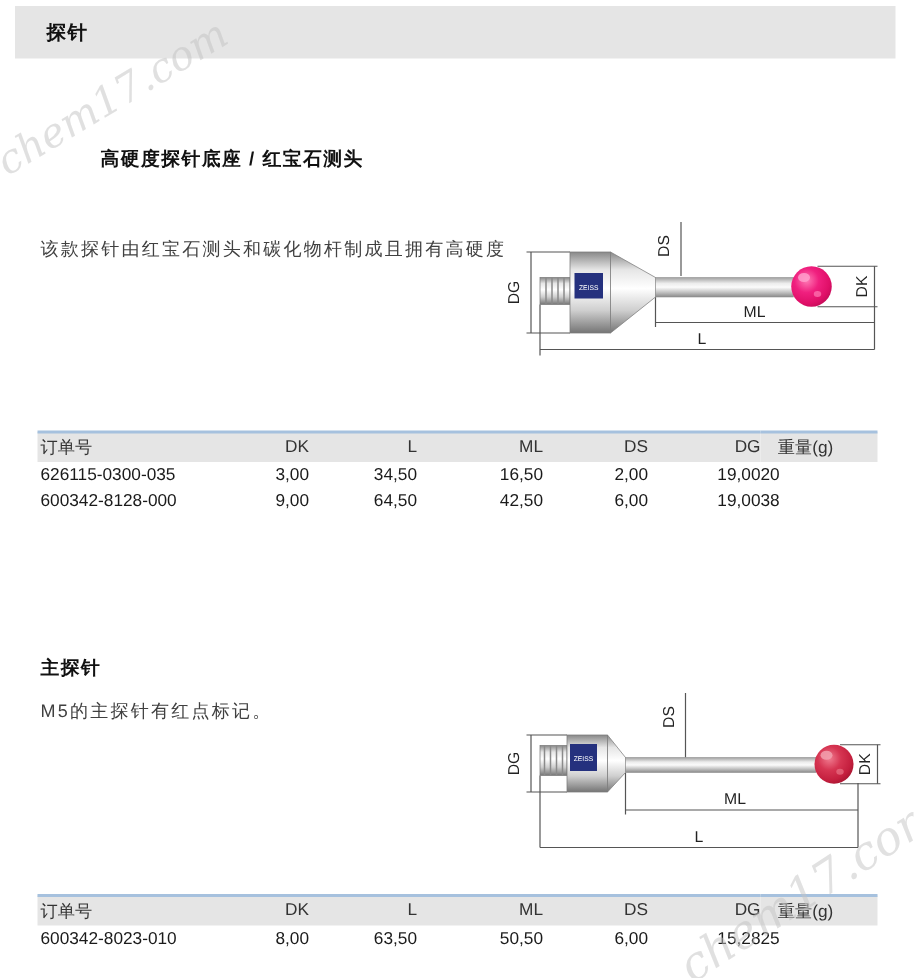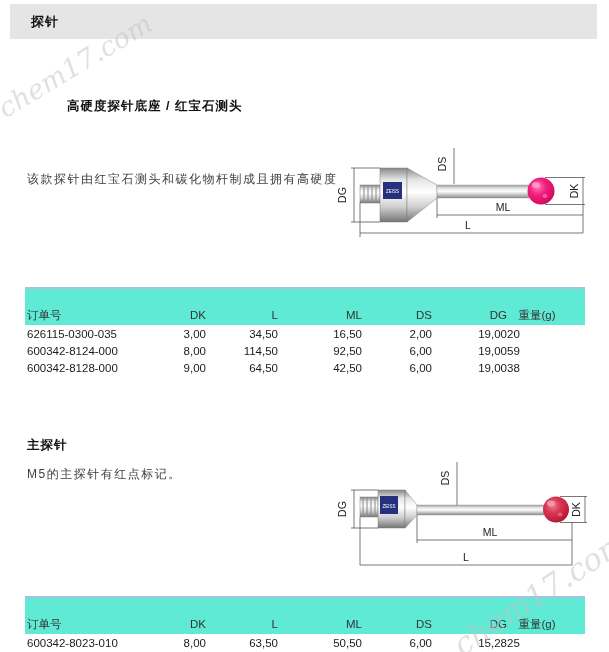--- a/index.html
+++ b/index.html
@@ -29,41 +29,41 @@
   .desc{
     position:absolute;left:27px;font-size:12px;color:#404040;
     letter-spacing:1.5px;line-height:19.5px;
   }
   .diag{position:absolute;}
   table.spec{
     position:absolute;left:25px;width:560px;border-collapse:collapse;
     table-layout:fixed;font-size:11.5px;
   }
   table.spec th{
-    background:#5eead4;border-top:2px solid #a6c1de;
-    font-weight:normal;color:#333;height:16px;padding:18px 0 2px 0;
+    background:#e5e5e5;border-top:2px solid #a6c1de;
+    font-weight:normal;color:#333;height:16px;padding:1px 0 2px 0;
   }
   table.spec td{color:#1a1a1a;height:17px;padding:0;}
   table.spec .c0{text-align:left;padding-left:2px;}
   table.spec .cr{text-align:right;}
   table.spec .cl{padding-right:18px;}
   svg text{font-family:"Liberation Sans",sans-serif;}
 </style>
 </head>
 <body>
 
 <div class="topbar">
   <div class="title">探针</div>
 </div>
 
 <div class="watermark wm1">chem17.com</div>
 <div class="watermark wm2">chem17.com</div>
 
 <div class="sec-title" style="top:98px;padding-left:40px;">高硬度探针底座 / 红宝石测头</div>
-<div class="desc" style="top:170px;">
+<div class="desc" style="top:157px;">
   <div>该款探针由红宝石测头和碳化物杆制成且拥有高硬度</div>
 </div>
 
 <svg class="diag" style="left:335px;top:132px;" width="265" height="123" viewBox="0 0 265 123">
   <defs>
     <linearGradient id="gMetal" x1="0" y1="0" x2="0" y2="1">
       <stop offset="0" stop-color="#888888"></stop>
         <stop offset="0.22" stop-color="#e6e6e6"></stop>
       <stop offset="0.45" stop-color="#ffffff"></stop>
         <stop offset="0.72" stop-color="#cfcfcf"></stop>
@@ -156,29 +156,20 @@
     <tr>
       <td class="c0">626115-0300-035</td>
       <td class="cr">3,00</td>
       <td class="cr">34,50</td>
       <td class="cr">16,50</td>
       <td class="cr">2,00</td>
       <td class="cr">19,00</td>
       <td class="cl">20</td>
     </tr>
     <tr>
-      <td class="c0">600342-8124-000</td>
-      <td class="cr">8,00</td>
-      <td class="cr">114,50</td>
-      <td class="cr">92,50</td>
-      <td class="cr">6,00</td>
-      <td class="cr">19,00</td>
-      <td class="cl">59</td>
-    </tr>
-    <tr>
       <td class="c0">600342-8128-000</td>
       <td class="cr">9,00</td>
       <td class="cr">64,50</td>
       <td class="cr">42,50</td>
       <td class="cr">6,00</td>
       <td class="cr">19,00</td>
       <td class="cl">38</td>
     </tr>
   </tbody>
 </table>

